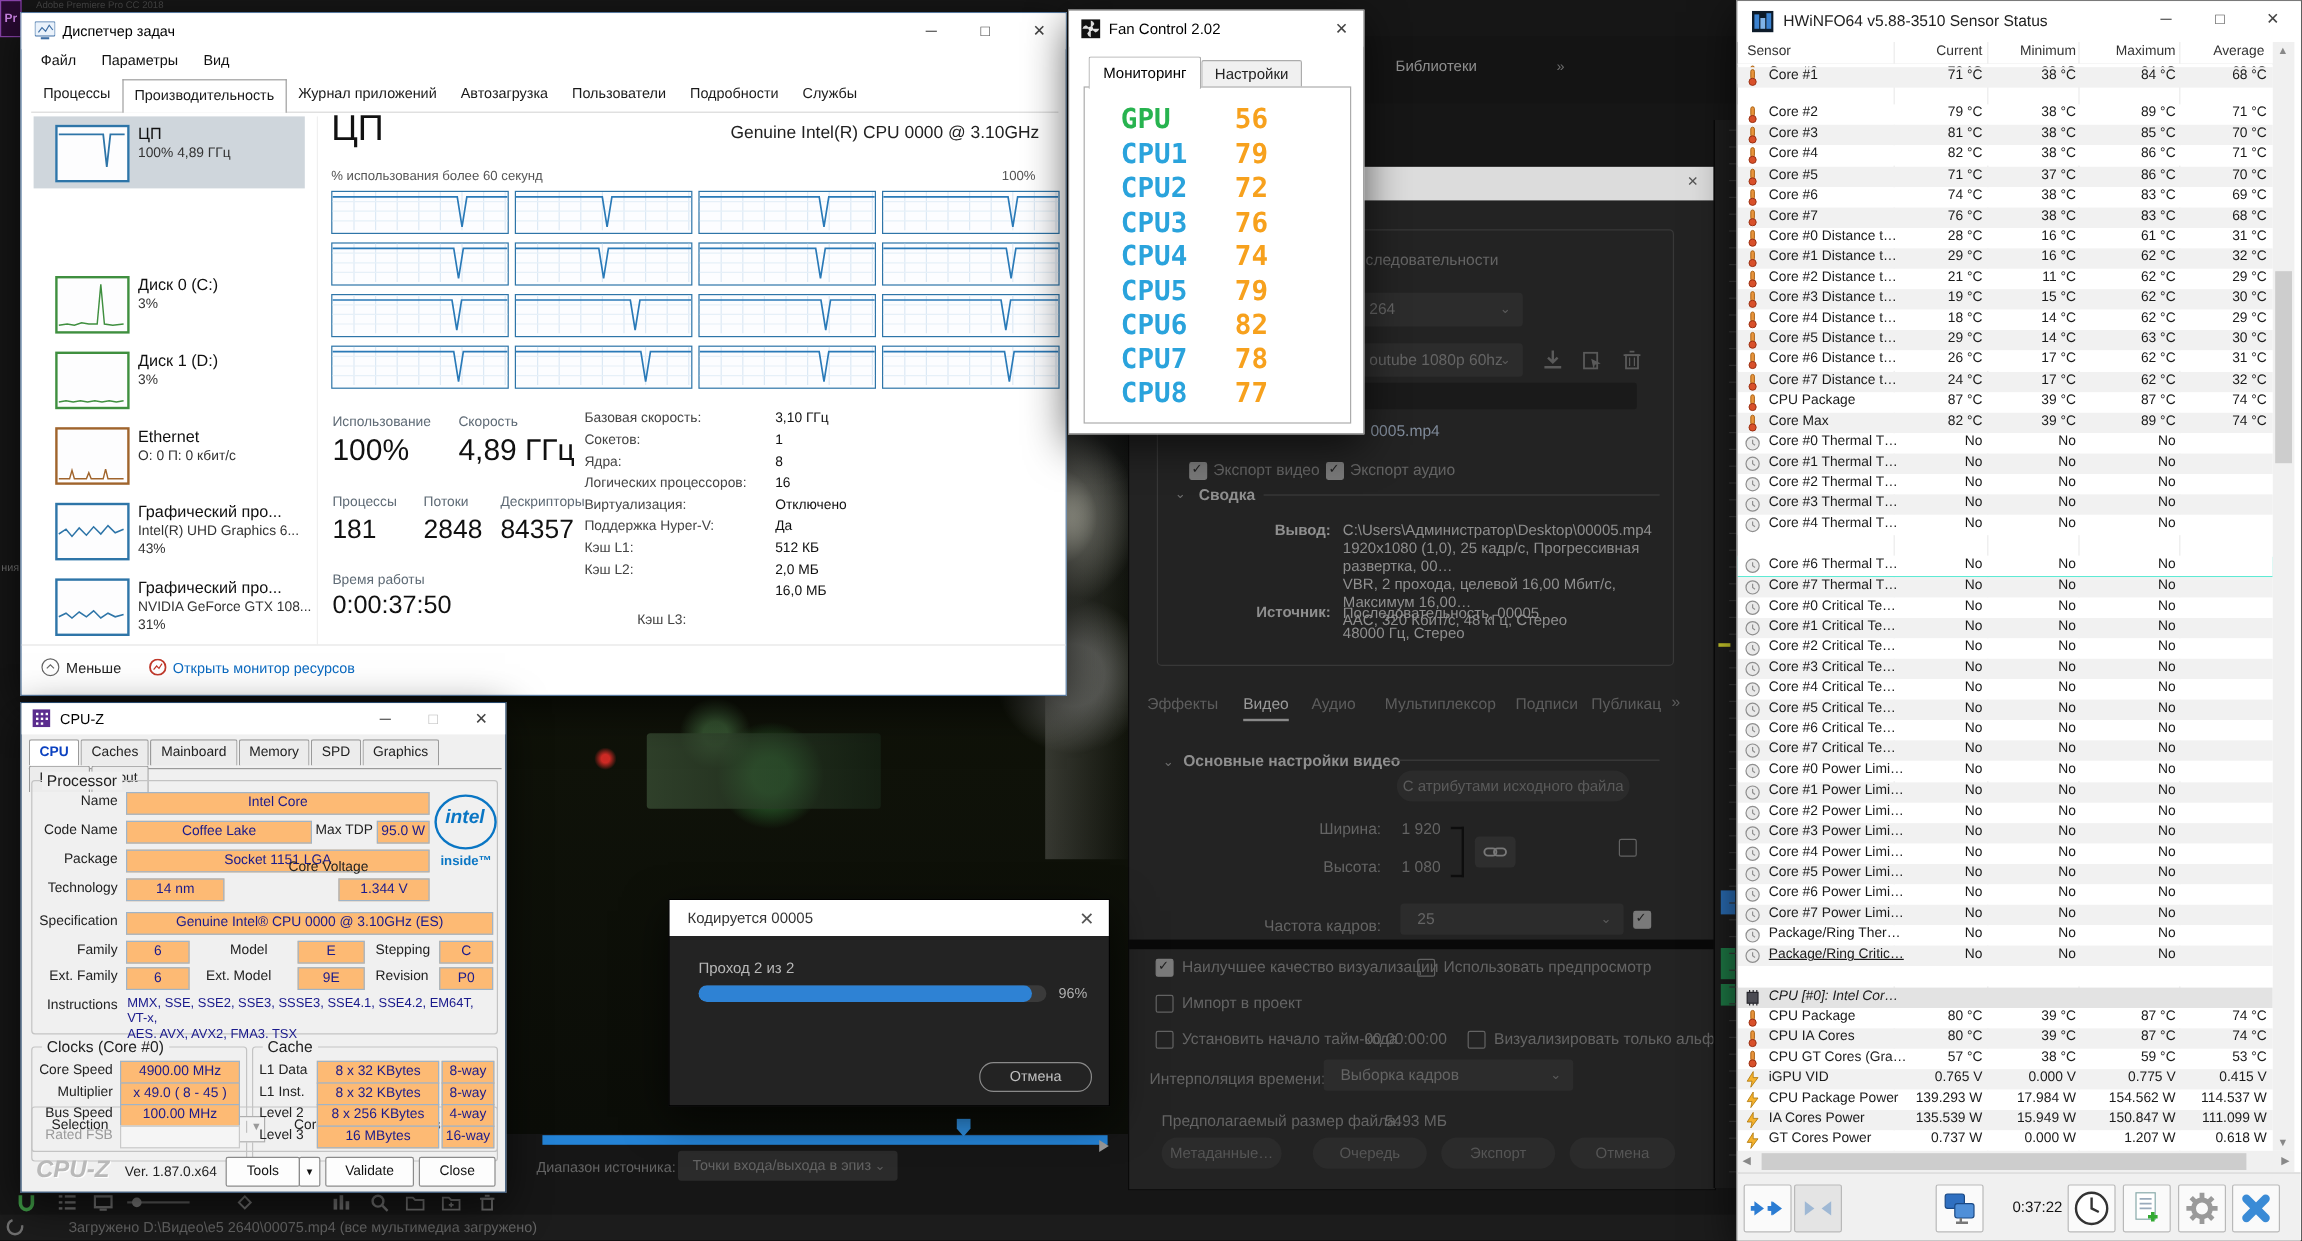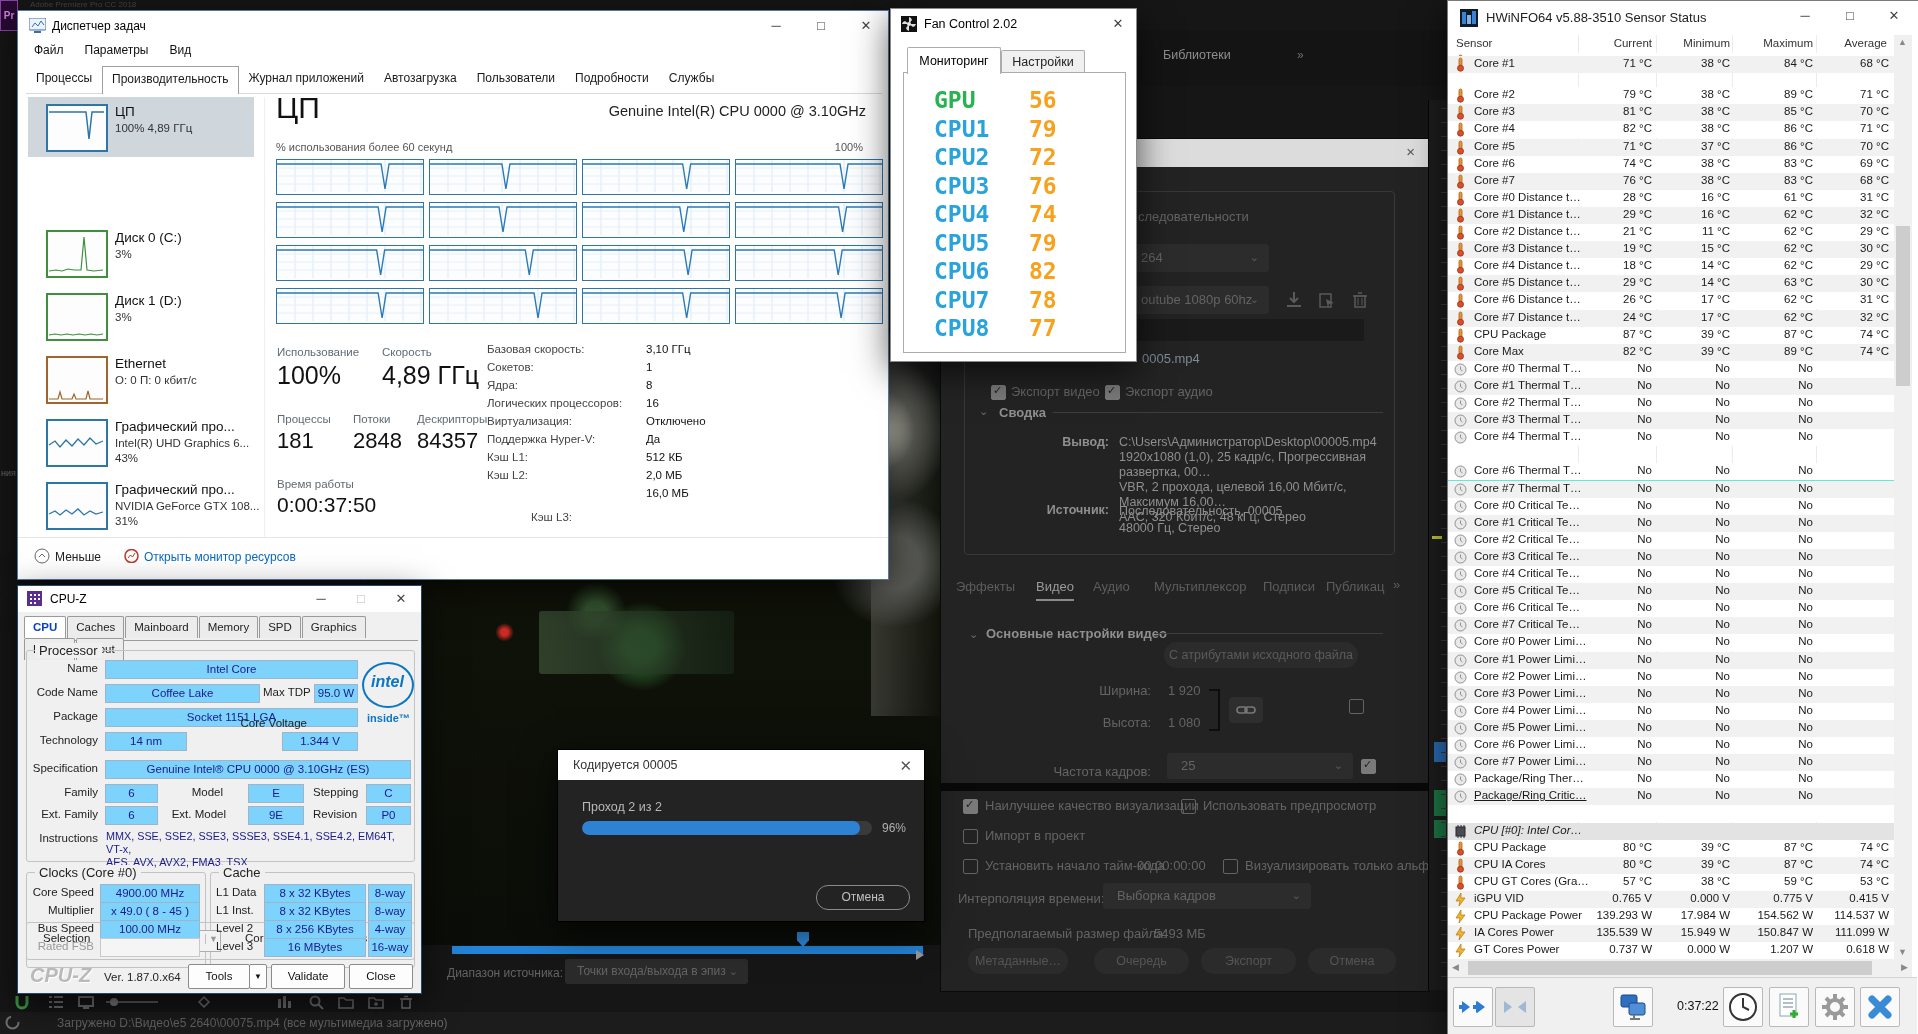--- a/index.html
+++ b/index.html
@@ -34,21 +34,21 @@
   .tm-med{position:absolute;font-size:21px;font-weight:300;color:#111;white-space:nowrap;}
   .tm-dl{position:absolute;font-size:11.5px;color:#444;white-space:nowrap;}
   .tm-dv{position:absolute;font-size:11.5px;color:#111;white-space:nowrap;}
   
   .fc-row-l{position:absolute;left:30px;font:bold 23px "DejaVu Sans Mono",monospace;}
   .fc-row-v{position:absolute;left:125px;font:bold 23px "DejaVu Sans Mono",monospace;}
   
   .cz{font-size:11.5px;color:#111;}
   .cz-group{position:absolute;border:1px solid #c3c3c3;border-radius:3px;}
   .cz-gl{position:absolute;top:-8px;left:8px;background:#f0f0f0;padding:0 4px;font-size:13px;color:#222;}
-  .cz-field{position:absolute;height:17px;background:#7dd3fc;border:1px solid #9fb4c8;
+  .cz-field{position:absolute;height:17px;background:#fdba74;border:1px solid #9fb4c8;
             font-size:11.5px;color:#1a1a8c;text-align:center;line-height:17px;white-space:nowrap;overflow:hidden;}
   .cz-lab{position:absolute;font-size:11.5px;color:#222;text-align:right;white-space:nowrap;}
   .cz-tab{display:inline-block;padding:4px 8px 5px;font-size:11.5px;border:1px solid #9a9a9a;border-bottom:none;
           background:#ececec;margin-right:1px;border-radius:2px 2px 0 0;color:#222;}
   .cz-tab.active{background:#fff;color:#0b41c0;font-weight:bold;}
   .cz-btn{position:absolute;height:23px;background:#fdfdfd;border:1px solid #8b8b8b;border-radius:2px;
           font-size:11.5px;text-align:center;line-height:23px;color:#111;}
   
   .hw-row{position:absolute;left:0;width:446px;height:17.1px;font-size:11.5px;color:#1a1a1a;}
   .hw-c{position:absolute;top:1px;text-align:right;white-space:nowrap;}

